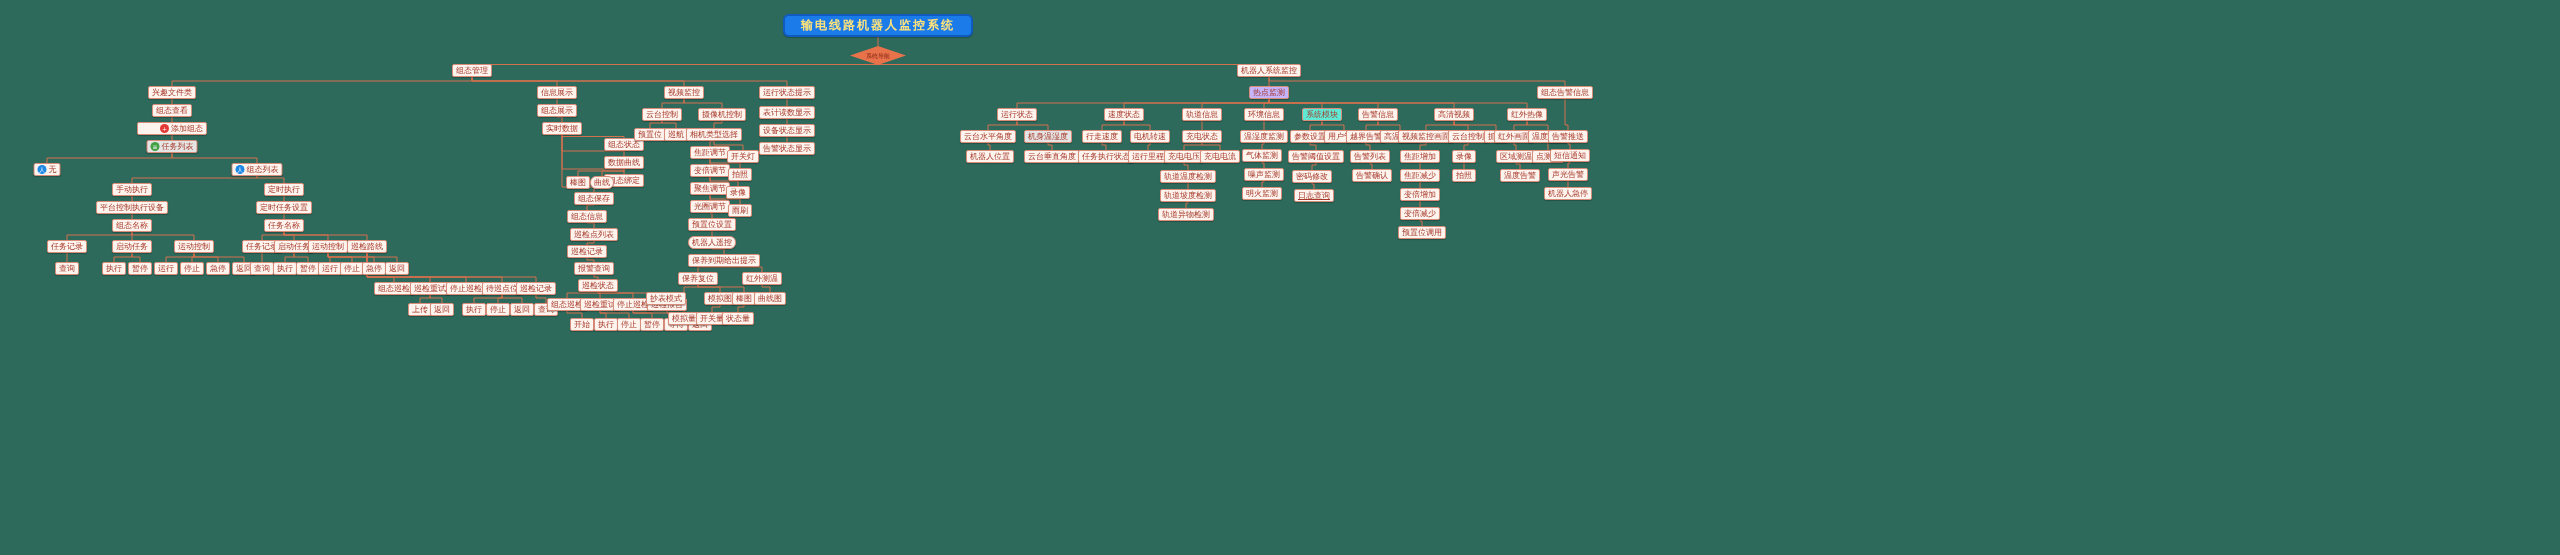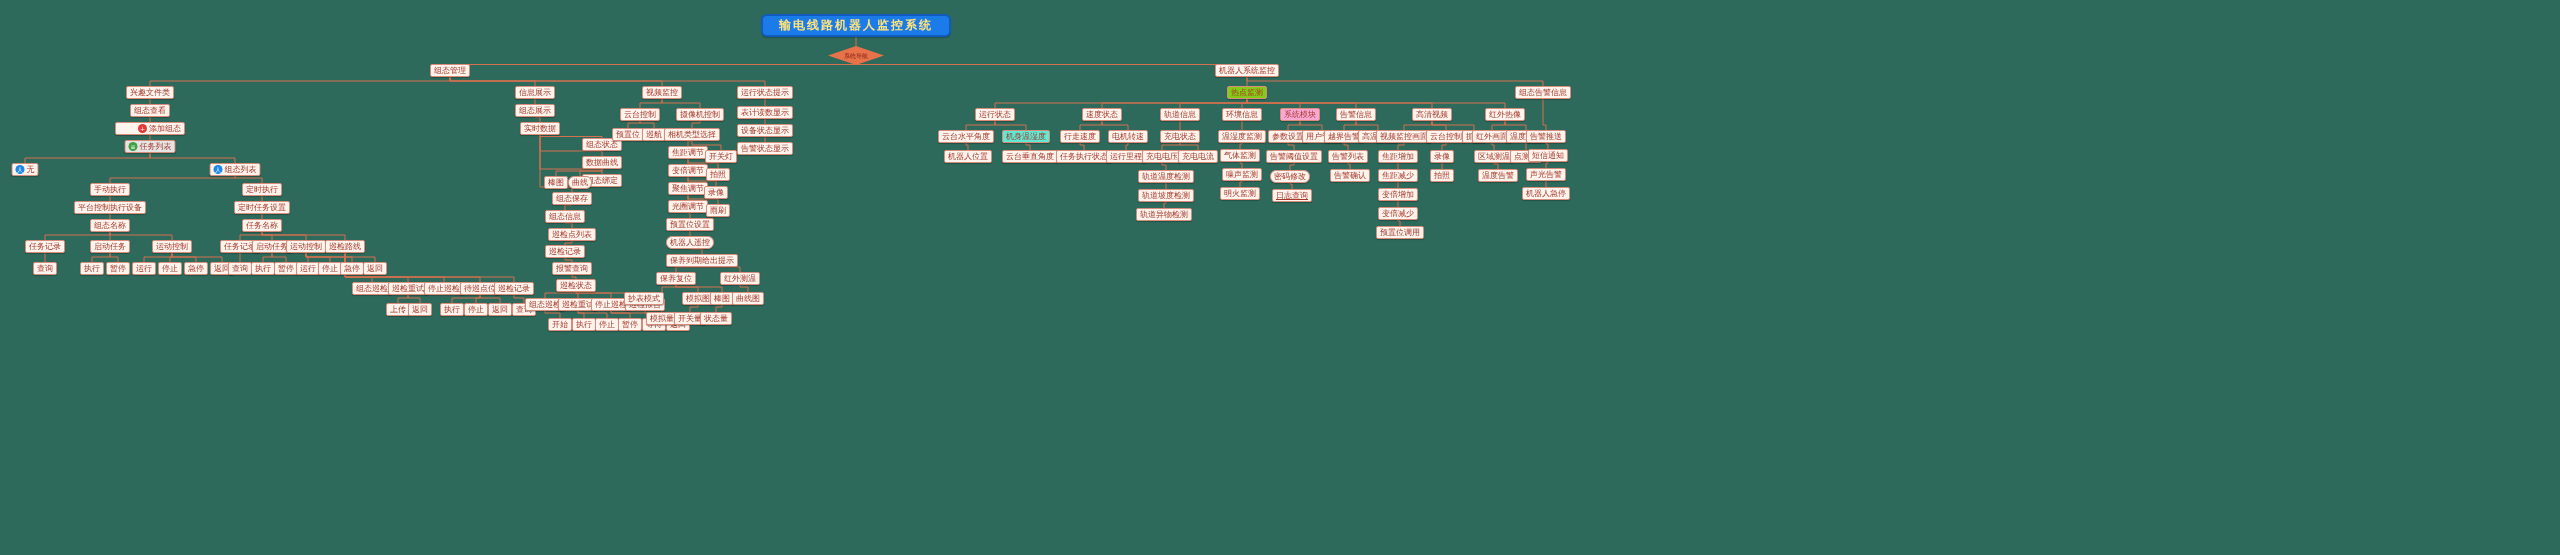--- a/index.html
+++ b/index.html
@@ -54,21 +54,21 @@
     color:#fff;
     font-size:6px;
     line-height:9px;
     text-align:center;
     flex:none;
   }
 </style>
 </head>
 <body>
 
-<div class="stage" style="width: 2260px; height: 555px; background: rgb(46, 106, 92);">
+<div class="stage" style="width: 2260px; height: 555px; background: rgb(46, 106, 92); margin-left: 22px;">
     <svg width="2560" height="555">
       <path d="M856,37 L856,41 L856,41 L856,46" fill="none" stroke="#D4714E" stroke-width="1"></path>
       <path d="M856,65 L856,64.5 L450,64.5 L450,64" fill="none" stroke="#D4714E" stroke-width="1"></path>
       <path d="M856,65 L856,64.5 L1247,64.5 L1247,64" fill="none" stroke="#D4714E" stroke-width="1"></path>
       <path d="M450,77 L450,81 L150,81 L150,86" fill="none" stroke="#D4714E" stroke-width="1"></path>
       <path d="M450,77 L450,81 L535,81 L535,86" fill="none" stroke="#D4714E" stroke-width="1"></path>
       <path d="M450,77 L450,81 L662,81 L662,86" fill="none" stroke="#D4714E" stroke-width="1"></path>
       <path d="M450,77 L450,81 L765,81 L765,86" fill="none" stroke="#D4714E" stroke-width="1"></path>
       <path d="M150,99 L150,99 L150,99 L150,104" fill="none" stroke="#D4714E" stroke-width="1"></path>
       <path d="M150,117 L150,117 L150,117 L150,122" fill="none" stroke="#D4714E" stroke-width="1"></path>
@@ -524,54 +524,54 @@
     </div>
     <div class="node" style="left: 765px; top: 106px; background: rgb(253, 244, 238); border-color: rgb(217, 140, 122); color: rgb(166, 56, 42);">
       <span>表计读数显示</span>
     </div>
     <div class="node" style="left: 765px; top: 124px; background: rgb(253, 244, 238); border-color: rgb(217, 140, 122); color: rgb(166, 56, 42);">
       <span>设备状态显示</span>
     </div>
     <div class="node" style="left: 765px; top: 142px; background: rgb(253, 244, 238); border-color: rgb(217, 140, 122); color: rgb(166, 56, 42);">
       <span>告警状态显示</span>
     </div>
-    <div class="node" style="left: 1247px; top: 86px; background: #84cc16; border-color: rgb(217, 140, 122); color: rgb(166, 56, 42);">
+    <div class="node" style="left: 1247px; top: 86px; background: #c4b5fd; border-color: rgb(217, 140, 122); color: rgb(166, 56, 42);">
       <span>热点监测</span>
     </div>
     <div class="node" style="left: 1543px; top: 86px; background: rgb(253, 244, 238); border-color: rgb(217, 140, 122); color: rgb(166, 56, 42);">
       <span>组态告警信息</span>
     </div>
     <div class="node" style="left: 995px; top: 108px; background: rgb(253, 244, 238); border-color: rgb(217, 140, 122); color: rgb(166, 56, 42);">
       <span>运行状态</span>
     </div>
     <div class="node" style="left: 1102px; top: 108px; background: rgb(253, 244, 238); border-color: rgb(217, 140, 122); color: rgb(166, 56, 42);">
       <span>速度状态</span>
     </div>
     <div class="node" style="left: 1180px; top: 108px; background: rgb(253, 244, 238); border-color: rgb(217, 140, 122); color: rgb(166, 56, 42);">
       <span>轨道信息</span>
     </div>
     <div class="node" style="left: 1242px; top: 108px; background: rgb(253, 244, 238); border-color: rgb(217, 140, 122); color: rgb(166, 56, 42);">
       <span>环境信息</span>
     </div>
-    <div class="node" style="left: 1300px; top: 108px; background: #f9a8d4; border-color: rgb(217, 140, 122); color: rgb(166, 56, 42);">
+    <div class="node" style="left: 1300px; top: 108px; background: #5eead4; border-color: rgb(217, 140, 122); color: rgb(166, 56, 42);">
       <span>系统模块</span>
     </div>
     <div class="node" style="left: 1356px; top: 108px; background: rgb(253, 244, 238); border-color: rgb(217, 140, 122); color: rgb(166, 56, 42);">
       <span>告警信息</span>
     </div>
     <div class="node" style="left: 1432px; top: 108px; background: rgb(253, 244, 238); border-color: rgb(217, 140, 122); color: rgb(166, 56, 42);">
       <span>高清视频</span>
     </div>
     <div class="node" style="left: 1505px; top: 108px; background: rgb(253, 244, 238); border-color: rgb(217, 140, 122); color: rgb(166, 56, 42);">
       <span>红外热像</span>
     </div>
     <div class="node" style="left: 966px; top: 130px; background: rgb(253, 244, 238); border-color: rgb(217, 140, 122); color: rgb(166, 56, 42);">
       <span>云台水平角度</span>
     </div>
-    <div class="node" style="left: 1026px; top: 130px; background: #5eead4; border-color: rgb(217, 140, 122); color: rgb(166, 56, 42); font-family: Liberation Serif, serif;">
+    <div class="node" style="left: 1026px; top: 130px; background: #e5e5e5; border-color: rgb(217, 140, 122); color: rgb(166, 56, 42); font-family: Liberation Serif, serif;">
       <span>机身温湿度</span>
     </div>
     <div class="node" style="left: 968px; top: 150px; background: rgb(253, 244, 238); border-color: rgb(217, 140, 122); color: rgb(166, 56, 42);">
       <span>机器人位置</span>
     </div>
     <div class="node" style="left: 1030px; top: 150px; background: rgb(253, 244, 238); border-color: rgb(217, 140, 122); color: rgb(166, 56, 42);">
       <span>云台垂直角度</span>
     </div>
     <div class="node" style="left: 1080px; top: 130px; background: rgb(253, 244, 238); border-color: rgb(217, 140, 122); color: rgb(166, 56, 42);">
       <span>行走速度</span>
@@ -617,21 +617,21 @@
     </div>
     <div class="node" style="left: 1288px; top: 130px; background: rgb(253, 244, 238); border-color: rgb(217, 140, 122); color: rgb(166, 56, 42);">
       <span>参数设置</span>
     </div>
     <div class="node" style="left: 1322px; top: 130px; background: rgb(253, 244, 238); border-color: rgb(217, 140, 122); color: rgb(166, 56, 42);">
       <span>用户管理</span>
     </div>
     <div class="node" style="left: 1294px; top: 150px; background: rgb(253, 244, 238); border-color: rgb(217, 140, 122); color: rgb(166, 56, 42);">
       <span>告警阈值设置</span>
     </div>
-    <div class="node" style="left: 1290px; top: 170px; background: rgb(253, 244, 238); border-color: rgb(217, 140, 122); color: rgb(166, 56, 42); border-radius: 6px;">
+    <div class="node" style="left: 1290px; top: 170px; background: rgb(253, 244, 238); border-color: rgb(217, 140, 122); color: rgb(166, 56, 42);">
       <span>密码修改</span>
     </div>
     <div class="node" style="left: 1292px; top: 189px; background: rgb(253, 244, 238); border-color: rgb(217, 140, 122); color: rgb(166, 56, 42); text-decoration: underline;">
       <span>日志查询</span>
     </div>
     <div class="node" style="left: 1344px; top: 130px; background: rgb(253, 244, 238); border-color: rgb(217, 140, 122); color: rgb(166, 56, 42);">
       <span>越界告警</span>
     </div>
     <div class="node" style="left: 1378px; top: 130px; background: rgb(253, 244, 238); border-color: rgb(217, 140, 122); color: rgb(166, 56, 42);">
       <span>高温告警</span>

